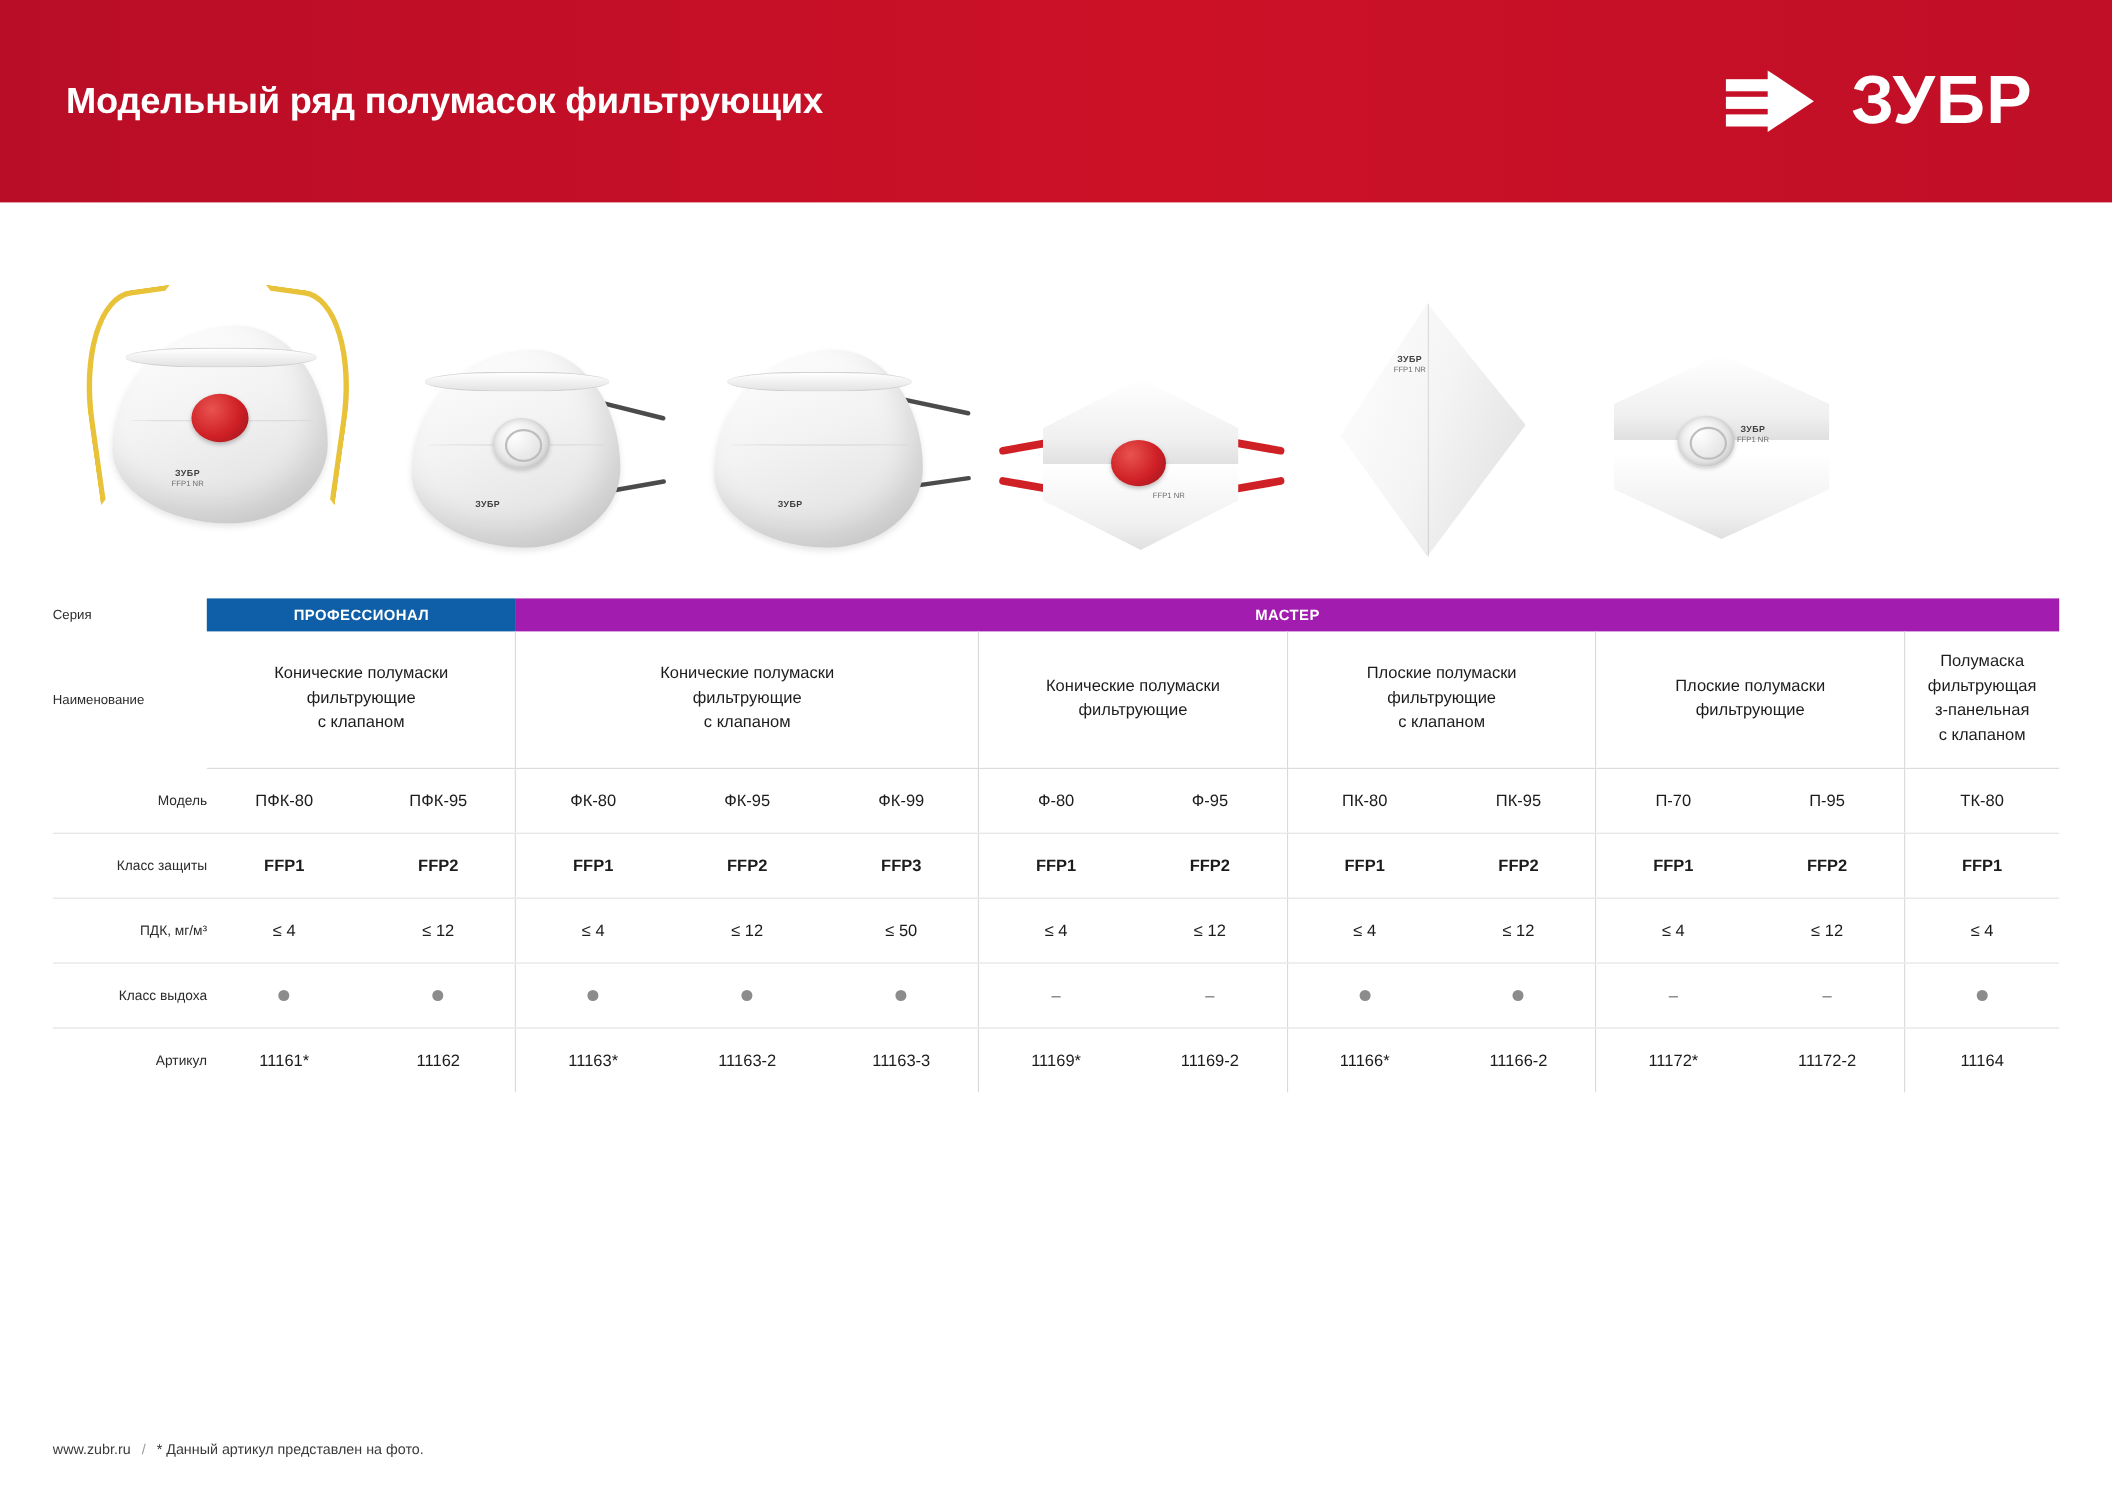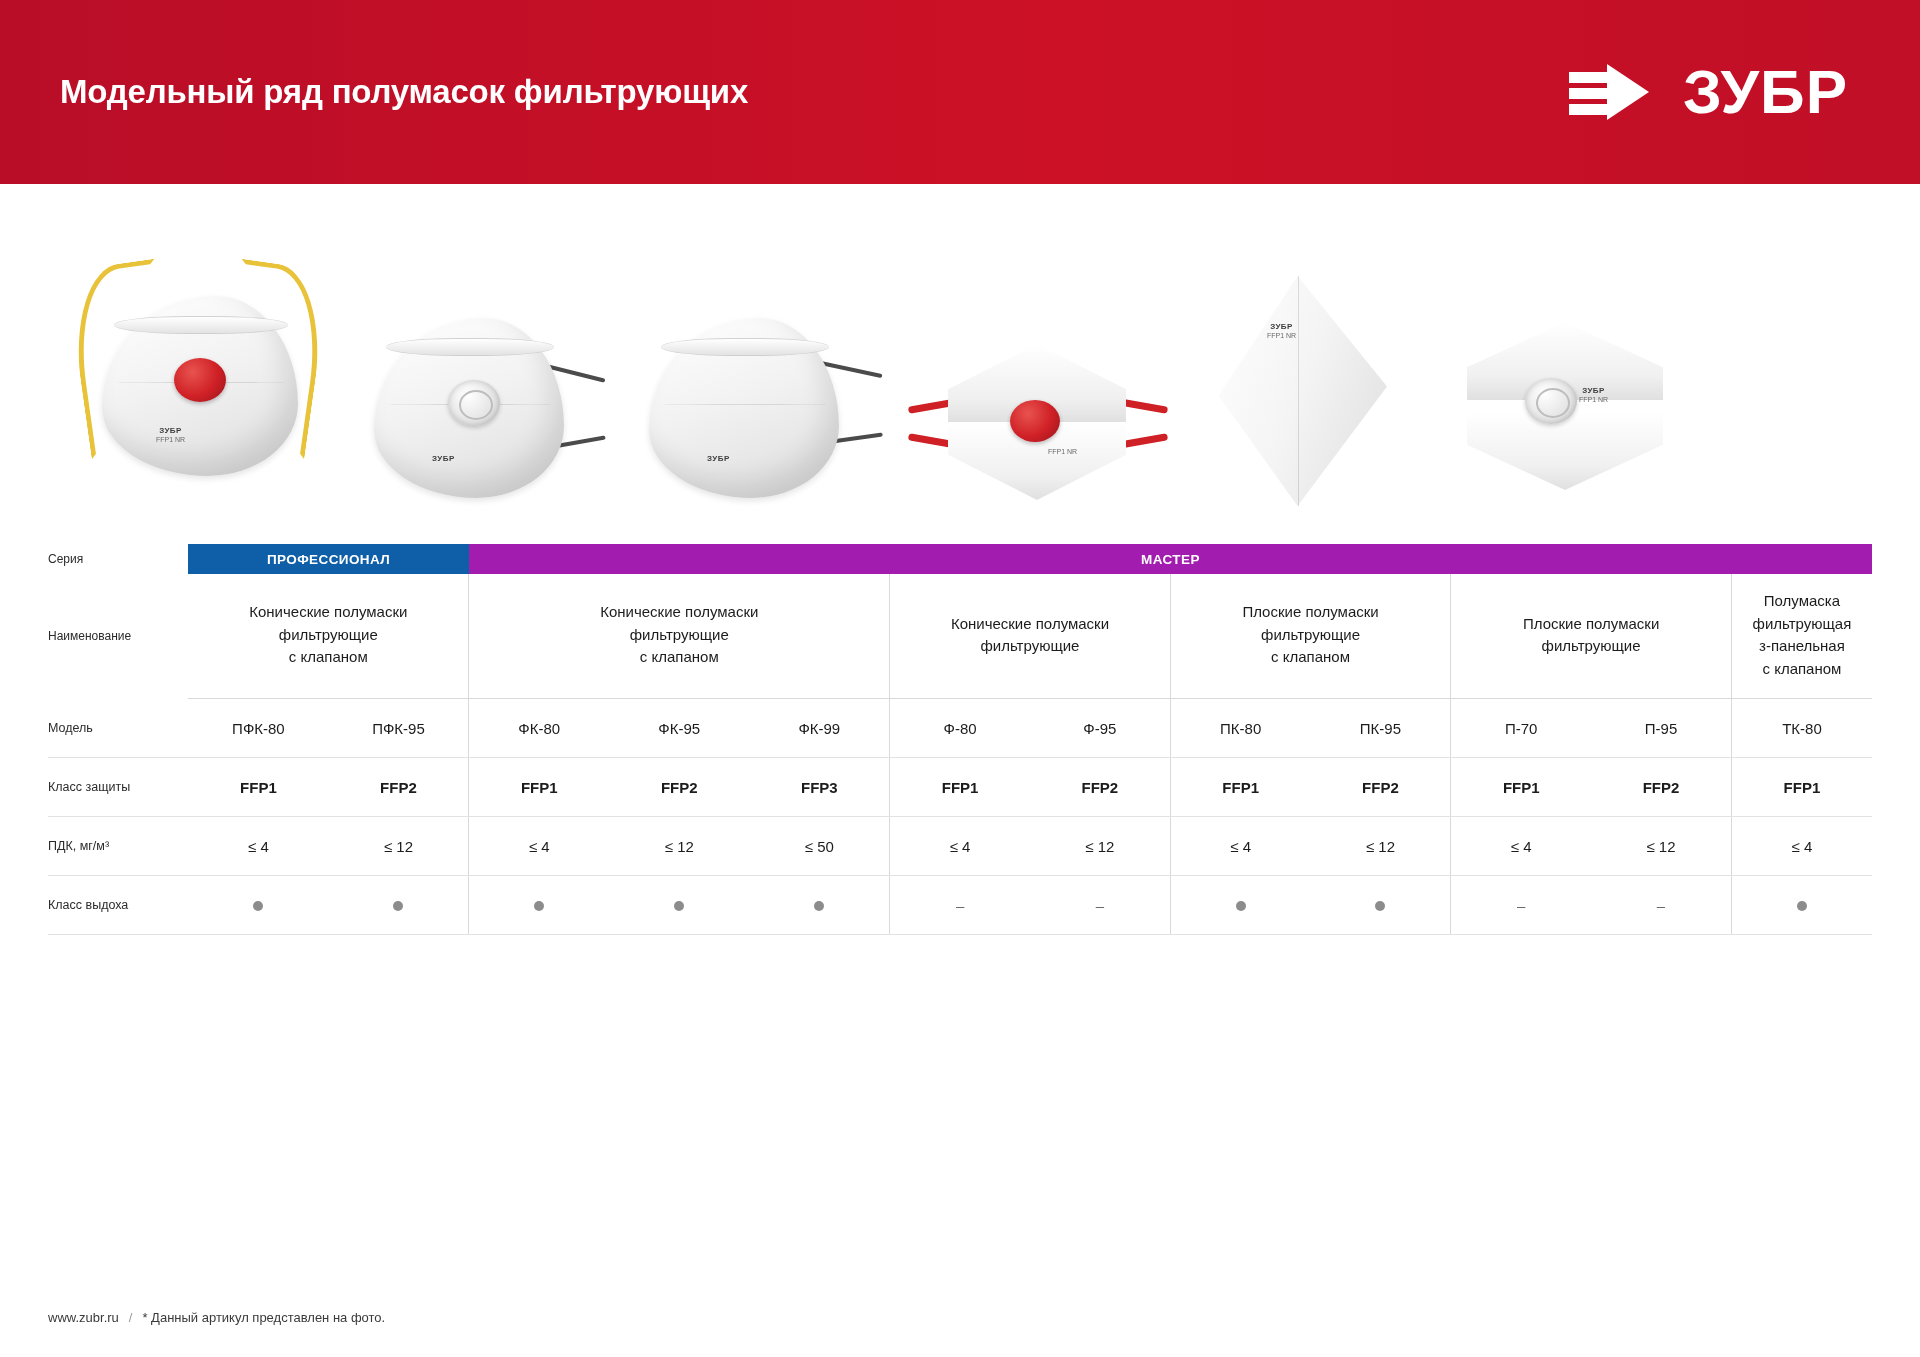--- a/index.html
+++ b/index.html
@@ -256,21 +256,21 @@
     border-bottom: 1px solid #e2e2e2;
     height: 58px;
   }
   .cell.bold { font-weight: bold; }
   .vline { border-left: 1px solid #d9d9d9; }
   .r-label-cell {
     font-size: 12.5px;
     color: #2b2b2b;
     border-bottom: 1px solid #e2e2e2;
     height: 58px;
-    text-align: left;
+    text-align: right;
     margin-left: 32px;
   }
   .dot {
     display: inline-block;
     width: 10px; height: 10px;
     border-radius: 50%;
     background: #8c8c8c;
   }
   .dash { color: #6a6a6a; }
 
@@ -479,20 +479,35 @@
         <td class="cell"><span class="dot"></span></td>
         <td class="cell vline"><span class="dash">–</span></td>
         <td class="cell"><span class="dash">–</span></td>
         <td class="cell vline"><span class="dot"></span></td>
         <td class="cell"><span class="dot"></span></td>
         <td class="cell vline"><span class="dash">–</span></td>
         <td class="cell"><span class="dash">–</span></td>
         <td class="cell vline"><span class="dot"></span></td>
       </tr>
 
+      <tr>
+        <td class="r-label-cell" style="border-bottom:none;">Артикул</td>
+        <td class="cell" style="border-bottom:none;">11161*</td>
+        <td class="cell" style="border-bottom:none;">11162</td>
+        <td class="cell vline" style="border-bottom:none;">11163*</td>
+        <td class="cell" style="border-bottom:none;">11163-2</td>
+        <td class="cell" style="border-bottom:none;">11163-3</td>
+        <td class="cell vline" style="border-bottom:none;">11169*</td>
+        <td class="cell" style="border-bottom:none;">11169-2</td>
+        <td class="cell vline" style="border-bottom:none;">11166*</td>
+        <td class="cell" style="border-bottom:none;">11166-2</td>
+        <td class="cell vline" style="border-bottom:none;">11172*</td>
+        <td class="cell" style="border-bottom:none;">11172-2</td>
+        <td class="cell vline" style="border-bottom:none;">11164</td>
+      </tr>
     </tbody>
       </table>
   </div>
 
   <div class="footer">
     <a href="#">www.zubr.ru</a>
     <span class="sep">/</span>
     <span>* Данный артикул представлен на фото.</span>
   </div>
 

